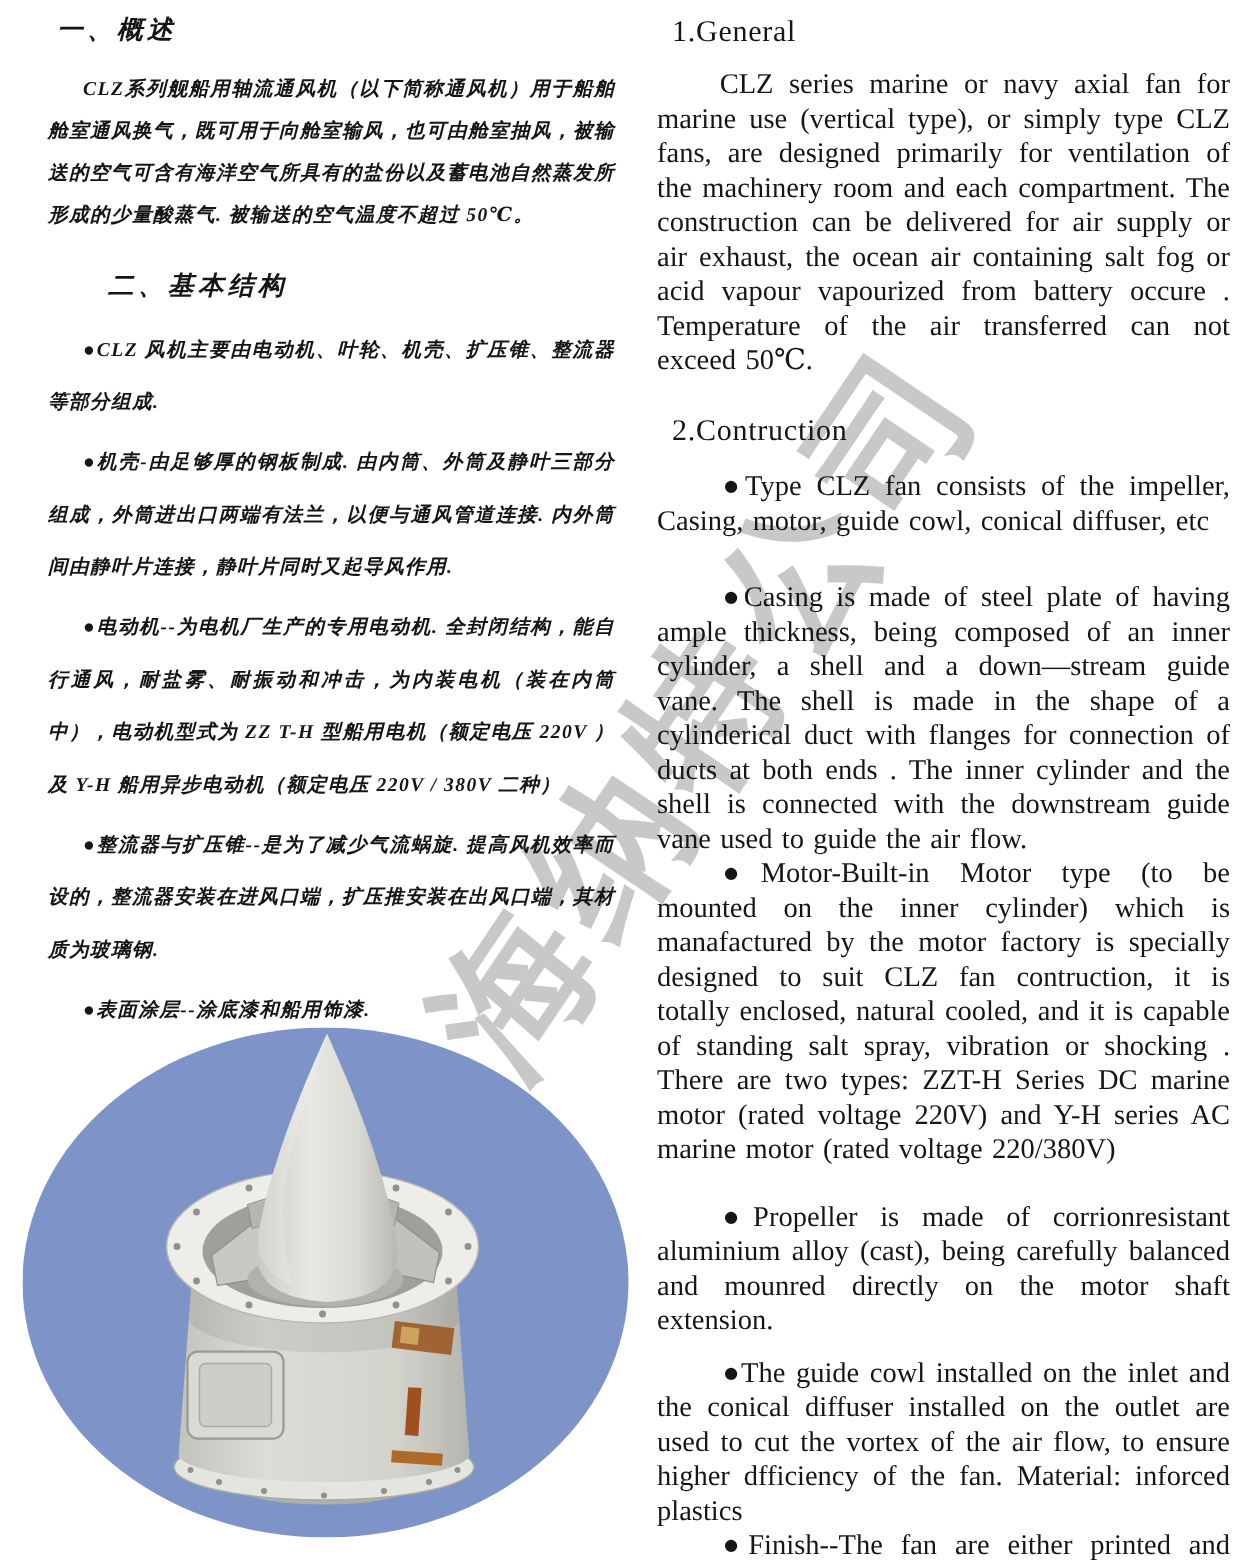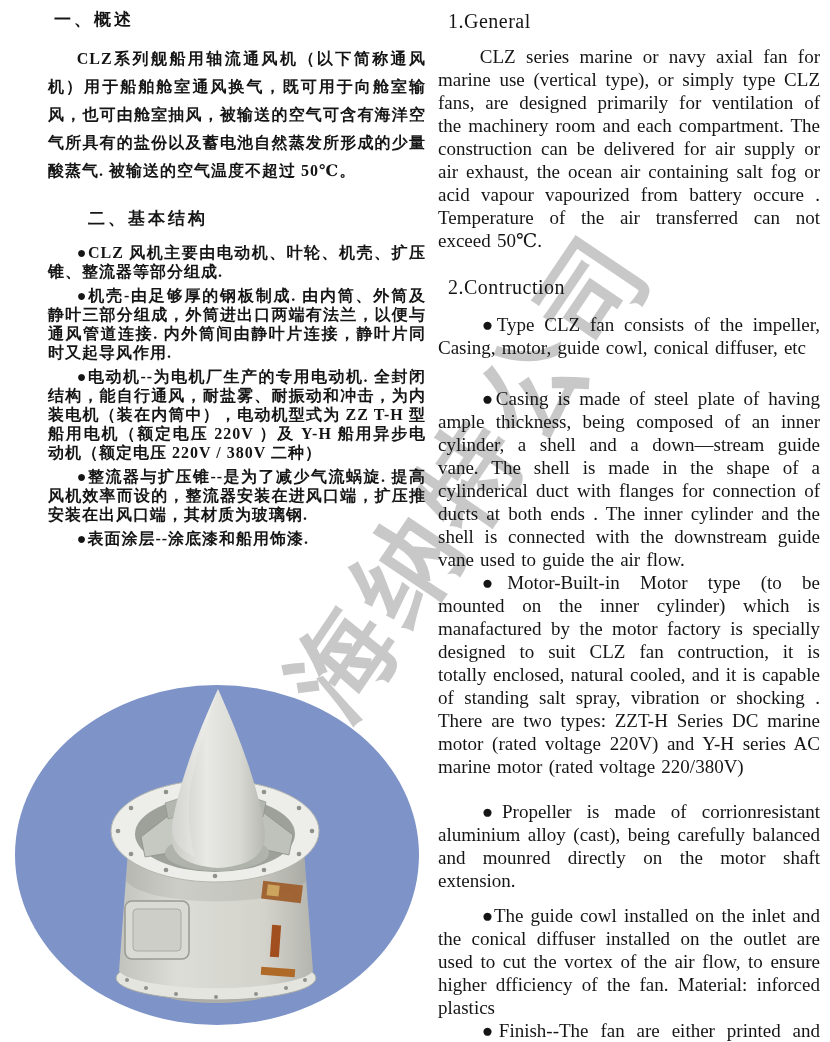--- a/index.html
+++ b/index.html
@@ -11,30 +11,30 @@
   
   .watermark {
     position:absolute; left:410px; top:565px; z-index:1;
     transform:translate(-50%,-50%) rotate(-56deg);
     font-size:102px; font-weight:bold; letter-spacing:10px; white-space:nowrap;
     color:rgba(125,125,125,0.42); pointer-events:none;
     font-family:"DejaVu Sans","Liberation Sans",sans-serif;
   }
   
   .col { position:absolute; z-index:2; }
-  .col-left  { left:48px;  top:4px;  width:378px; }
+  .col-left  { left:32px;  top:4px;  width:378px;font-style:italic; }
   .col-right { left:438px; top:0px;  width:382px; }
 
   .h-cn { font-size:17px; font-weight:bold; margin:4px 0 14px 6px; letter-spacing:3px; }
   .h-cn.second { margin-top:22px; margin-bottom:13px;margin-left:40px; }
   .cn {
-    font-size:16px; font-weight:600; line-height:28px; letter-spacing:1px;
+    font-size:13px; font-weight:600; line-height:28px; letter-spacing:1px;
     text-align:justify; margin:0; text-indent:1.8em;
   }
-  .cn.bullet { line-height:19px; margin-bottom:5px; }
+  .cn.bullet { line-height:35px; margin-bottom:5px; }
 
   .h-en { font-size:20px; font-weight:normal; margin:10px 0 12px 10px; letter-spacing:0.5px; }
   .h-en.second { margin-top:24px; margin-bottom:14px; }
   .en {
     font-size:19px; line-height:23px; text-align:justify; margin:0;
     text-indent:2.2em; word-spacing:1.5px;
   }
   .en.bullet { text-indent:2.3em; }
   .gap-lg { margin-top:28px; }
   .gap-md { margin-top:22px; }

